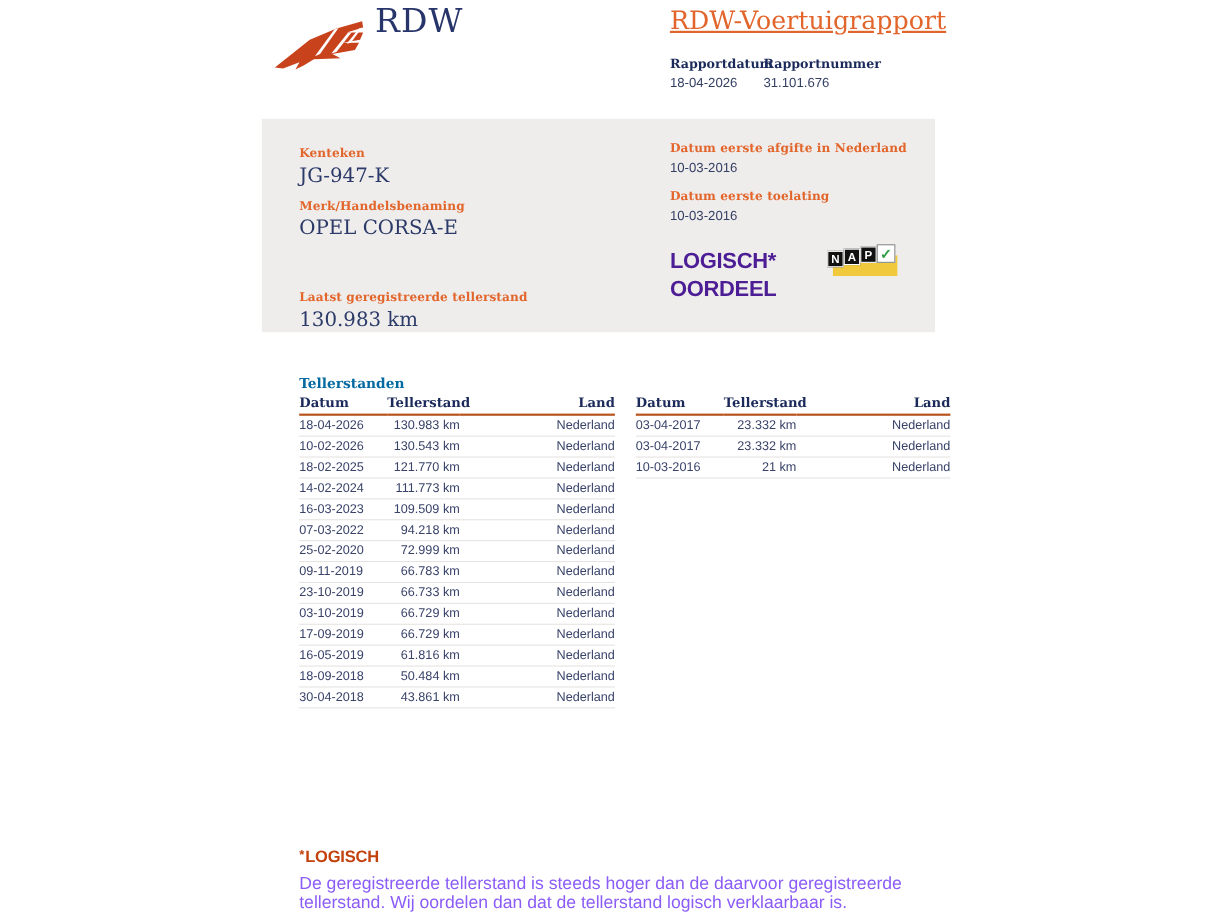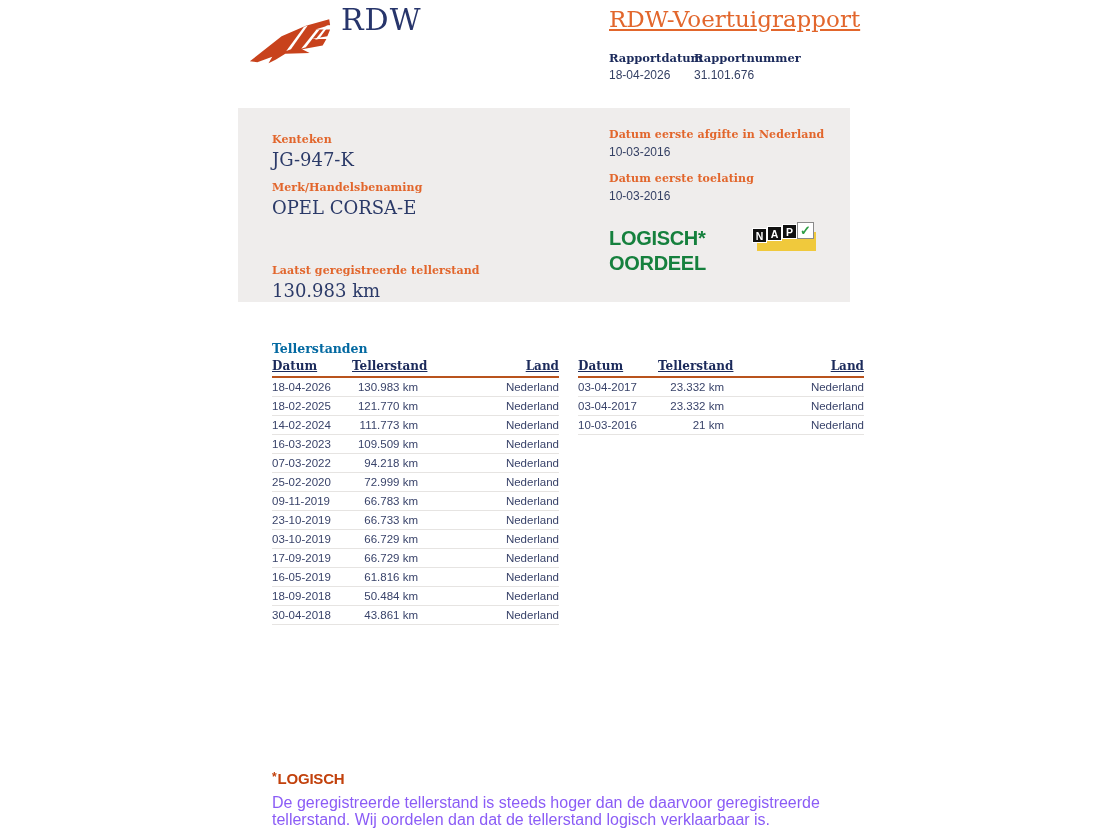--- a/index.html
+++ b/index.html
@@ -42,21 +42,21 @@
   .val-lg {
     font-family:"DejaVu Serif", serif; font-size:18px; color:#2B3A68; margin-top:3px;
   }
   .val-sm { font-size:12px; color:#333F63; margin-top:4px; }
   .mt17 { margin-top:25px; } .mt20 { margin-top:20px; }
   .mt11 { margin-top:11px; } .mt13 { margin-top:13px; } .mt46 { margin-top:46px; }
 
   .oordeel {
     margin-top:23px;
     font-family:"Liberation Sans", sans-serif; font-weight:900; font-size:20px;
-    line-height:25px; color:#15803d; letter-spacing:-0.3px;
+    line-height:25px; color:#4c1d95; letter-spacing:-0.3px;
   }
 
   
   .nap { position:absolute; left:143px; top:114px; width:67px; height:31px; }
   .nap-yellow { position:absolute; left:5px; top:10px; width:59px; height:19px; }
   .nap-tile {
     position:absolute; width:15px; height:15px; background:#111111;
     color:#ffffff; font-weight:bold; font-size:10.5px;
     display:flex; align-items:center; justify-content:center;
     border:1px solid #ffffff;
@@ -74,21 +74,21 @@
   
   .tables { position:absolute; left:272px; top:341px; width:592px; }
   .section-title {
     font-family:"DejaVu Serif", serif; font-weight:bold; font-size:12.5px; color:#0369a1;
   }
   .km-table { position:absolute; top:18px; border-collapse:collapse; table-layout:fixed; }
   .km-table.left  { left:0;     width:287px; }
   .km-table.right { left:306px; width:286px; }
   .km-table th {
     font-family:"DejaVu Serif", serif; font-weight:bold; font-size:12px; color:#1B2A5B;
-    padding:0 0 3px 0; border-bottom:2px solid #B9531D; text-align:left;text-decoration:underline;
+    padding:0 0 3px 0; border-bottom:2px solid #B9531D; text-align:left;
   }
   .km-table th.c1, .km-table th.c2 { text-align:right; }
   .km-table td {
     font-size:11.5px; color:#39436A; height:19px; padding:0;
     border-bottom:1px solid #E6E4E2; vertical-align:middle;
   }
   .km-table .c0 { width:80px; text-align:left; }
   .km-table .c1 { width:66px; text-align:right; }
   .km-table .c2 { text-align:right; }
 
@@ -172,20 +172,25 @@
         <th class="c2">Land</th>
       </tr>
     </thead>
     <tbody>
         <tr>
           <td class="c0">18-04-2026</td>
           <td class="c1">130.983 km</td>
           <td class="c2">Nederland</td>
         </tr>
         <tr>
+          <td class="c0">10-02-2026</td>
+          <td class="c1">130.543 km</td>
+          <td class="c2">Nederland</td>
+        </tr>
+        <tr>
           <td class="c0">18-02-2025</td>
           <td class="c1">121.770 km</td>
           <td class="c2">Nederland</td>
         </tr>
         <tr>
           <td class="c0">14-02-2024</td>
           <td class="c1">111.773 km</td>
           <td class="c2">Nederland</td>
         </tr>
         <tr>

